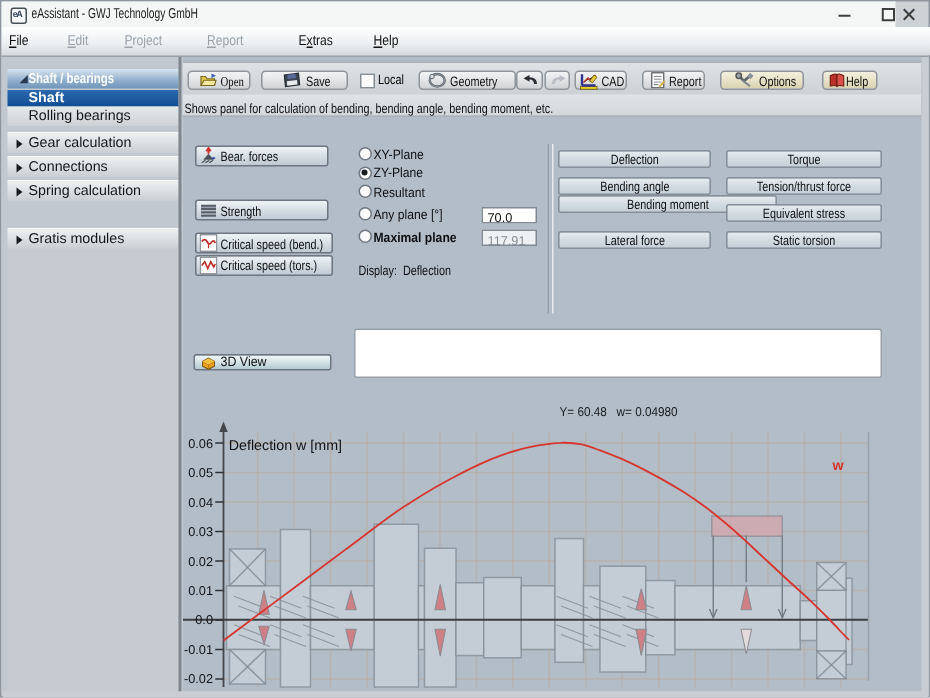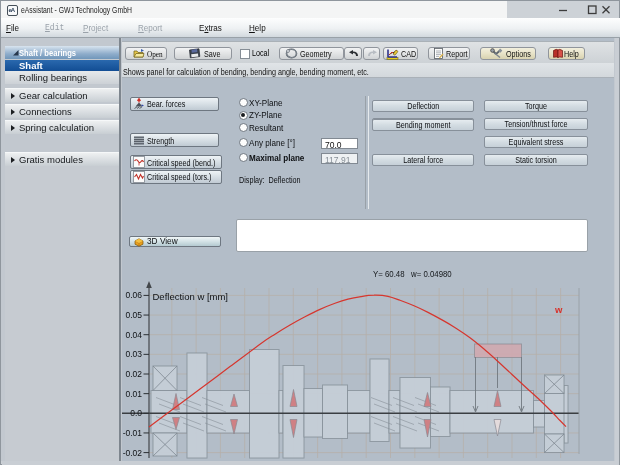--- a/index.html
+++ b/index.html
@@ -1,20 +1,20 @@
 <!DOCTYPE html>
 <html><head>
 <meta charset="utf-8">
 <style>
   html,body{margin:0;padding:0;}
   body{width:620px;height:465px;position:relative;font-family:"Liberation Sans",sans-serif;background:#cdd2d7;overflow:hidden;}
   .abs{position:absolute;}
   .cx{display:inline-block;transform:scaleX(0.8);transform-origin:0 50%;white-space:nowrap;}
   #win{position:absolute;left:0;top:0;width:618px;height:463px;border:1px solid #8f969d;background:#cdd2d7;}
-  #titlebar{position:absolute;left:0px;top:0px;width:506px;height:17px;background:#f4f5f5;text-decoration:underline;}
+  #titlebar{position:absolute;left:0px;top:0px;width:596px;height:17px;background:#f4f5f5;text-decoration:underline;}
   #title-text{position:absolute;left:20px;top:3px;font-size:9.5px;color:#1c1c1c;}
   #title-text span{transform:scaleX(0.72);}
   #appicon{position:absolute;left:6px;top:4px;width:9px;height:9px;border:1px solid #454f58;border-radius:2px;background:#f8f9fa;}
   #appicon span{position:absolute;left:0.5px;top:1px;font-size:6px;font-weight:bold;color:#30435a;letter-spacing:-1px;transform:none;display:block;}
   .winbtn{position:absolute;top:0;color:#3c3c3c;}
   #menubar{position:absolute;left:0;top:17px;width:618px;height:19px;background:linear-gradient(#fdfefe,#eef1f3 55%,#d2d9de);border-bottom:1px solid #99a1a8;font-size:9.5px;color:#111;padding-left:40px;}
   .menu-item{position:absolute;top:4px;}
   .menu-item span{transform:scaleX(0.85);}
   .menu-dis{color:#9aa2aa;}
   u{text-decoration:underline;}
@@ -61,21 +61,21 @@
     <div id="title-text"><span class="cx">eAssistant - GWJ Technology GmbH</span></div>
     <svg class="winbtn" style="left:552px;top:0;" width="62" height="17">
       <line x1="6" y1="9.5" x2="14" y2="9.5" stroke="#3c3c3c" stroke-width="1.3"></line>
       <rect x="35.5" y="5" width="7.5" height="7.5" fill="none" stroke="#3c3c3c" stroke-width="1.3"></rect>
       <line x1="49.5" y1="5.2" x2="56.5" y2="12.2" stroke="#3c3c3c" stroke-width="1.3"></line>
       <line x1="56.5" y1="5.2" x2="49.5" y2="12.2" stroke="#3c3c3c" stroke-width="1.3"></line>
     </svg>
   </div>
   <div id="menubar">
     <span class="menu-item" style="left:5px;"><span class="cx"><u>F</u>ile</span></span>
-    <span class="menu-item menu-dis" style="left:44px;font-family:Liberation Mono, monospace;"><span class="cx"><u>E</u>dit</span></span>
+    <span class="menu-item menu-dis" style="left:44px;"><span class="cx"><u>E</u>dit</span></span>
     <span class="menu-item menu-dis" style="left:82px;"><span class="cx"><u>P</u>roject</span></span>
     <span class="menu-item menu-dis" style="left:137px;"><span class="cx"><u>R</u>eport</span></span>
     <span class="menu-item" style="left:198px;"><span class="cx">E<u>x</u>tras</span></span>
     <span class="menu-item" style="left:248px;"><span class="cx"><u>H</u>elp</span></span>
   </div>
   <div id="content">
     <div id="side-head">
         <svg width="12" height="12" style="position:absolute;left:4px;top:1px;">
           <polygon points="4,8.5 9.5,8.5 9.5,3" fill="#27374c"></polygon>
         </svg>
@@ -235,21 +235,21 @@
         </div>
       <div class="gbtn" style="left:361.5px;top:62px;width:102px;height:9.5px;">
           <span class="lbl">Torque</span>
         </div>
       <div class="gbtn" style="left:249.5px;top:80px;width:100.5px;height:9.5px;">
           <span class="lbl">Bending angle</span>
         </div>
       <div class="gbtn" style="left:361.5px;top:80px;width:102px;height:9.5px;">
           <span class="lbl">Tension/thrust force</span>
         </div>
-      <div class="gbtn" style="left:249.5px;top:81px;width:100.5px;height:9.5px;">
+      <div class="gbtn" style="left:249.5px;top:92px;width:100.5px;height:9.5px;padding-left:44px;">
           <span class="lbl">Bending moment</span>
         </div>
       <div class="gbtn" style="left:361.5px;top:98.2px;width:102px;height:9.5px;">
           <span class="lbl">Equivalent stress</span>
         </div>
       <div class="gbtn" style="left:249.5px;top:116.4px;width:100.5px;height:9.5px;">
           <span class="lbl">Lateral force</span>
         </div>
       <div class="gbtn" style="left:361.5px;top:116.4px;width:102px;height:9.5px;">
           <span class="lbl">Static torsion</span>

